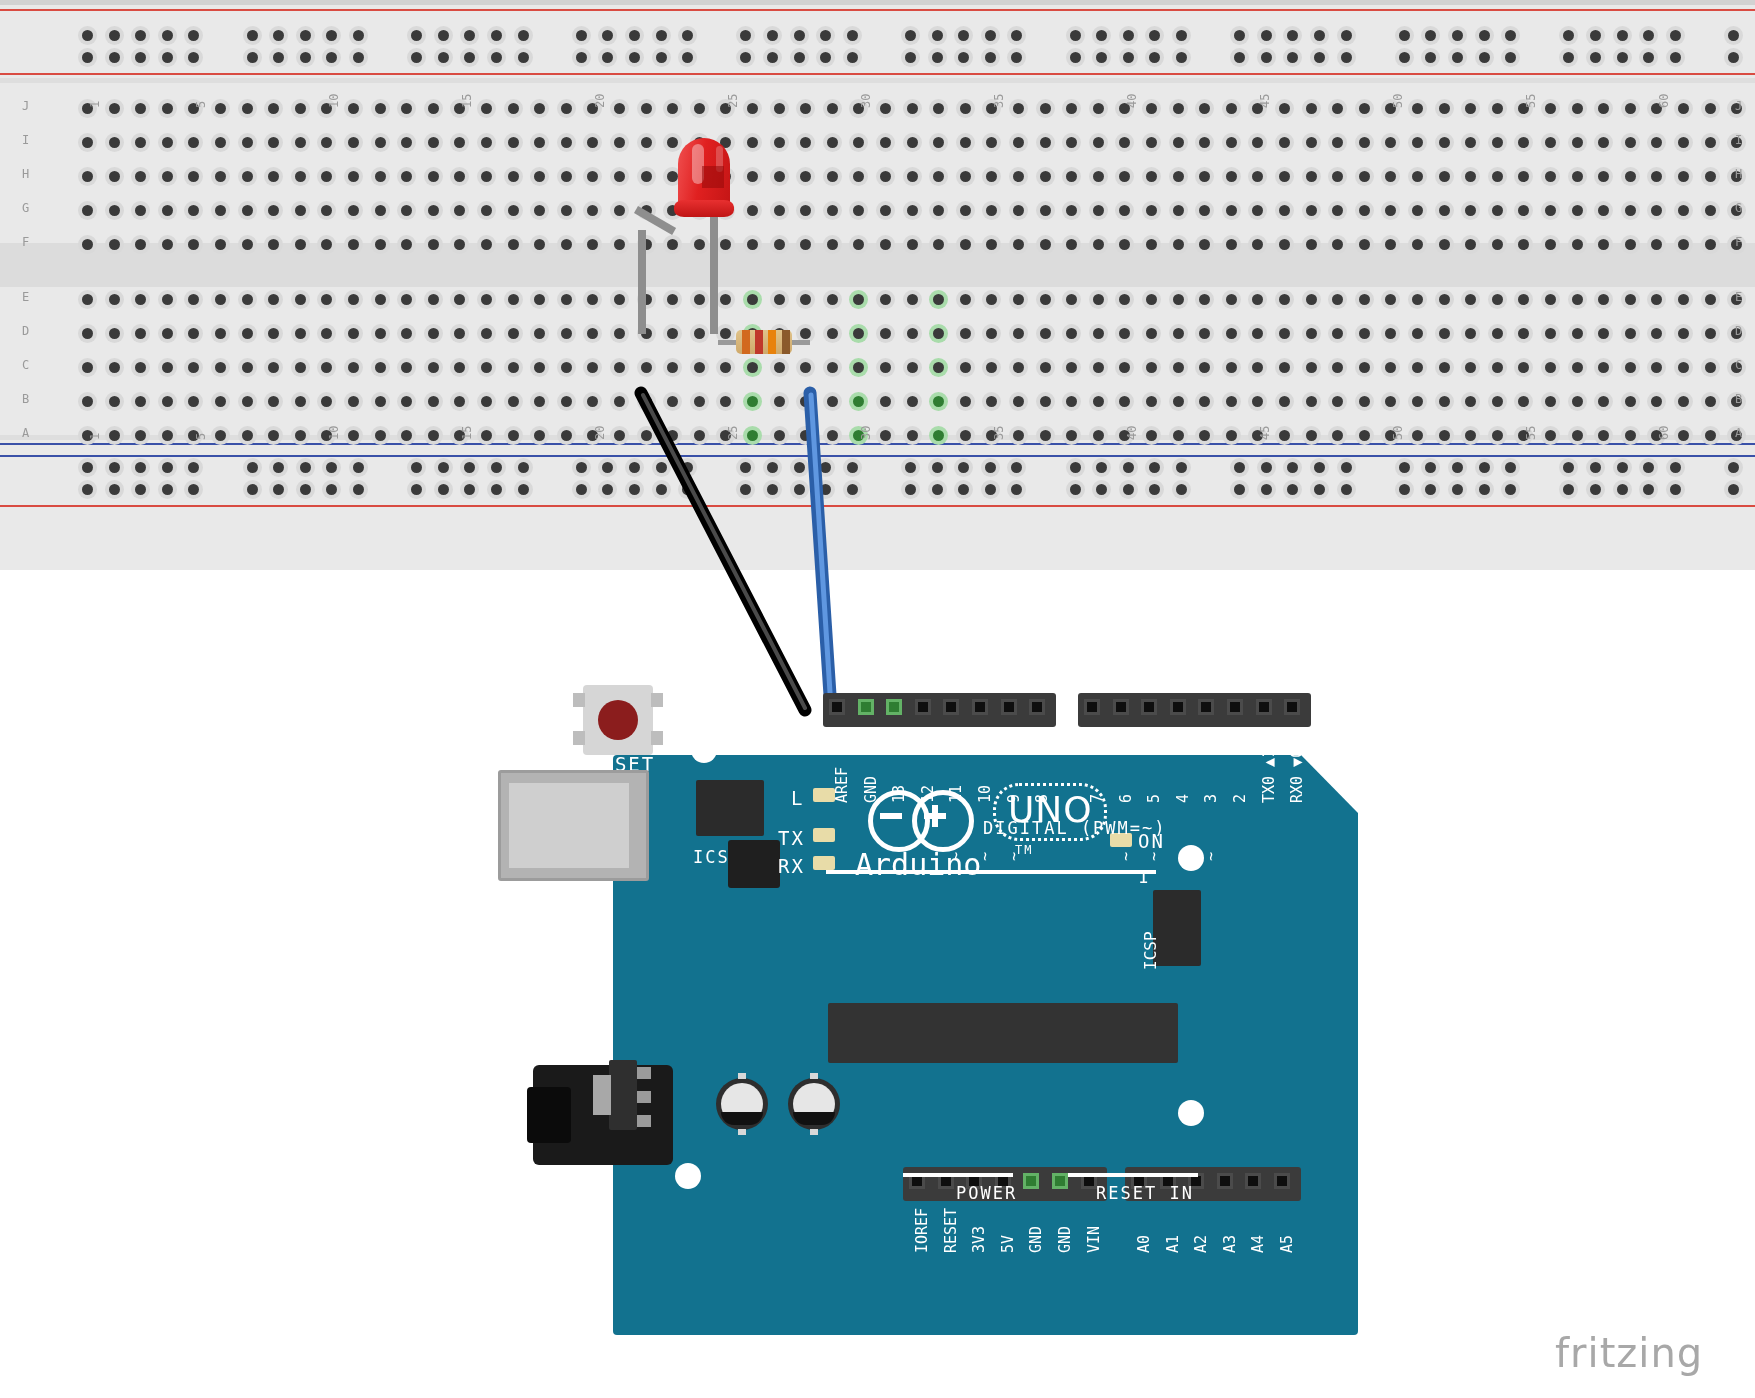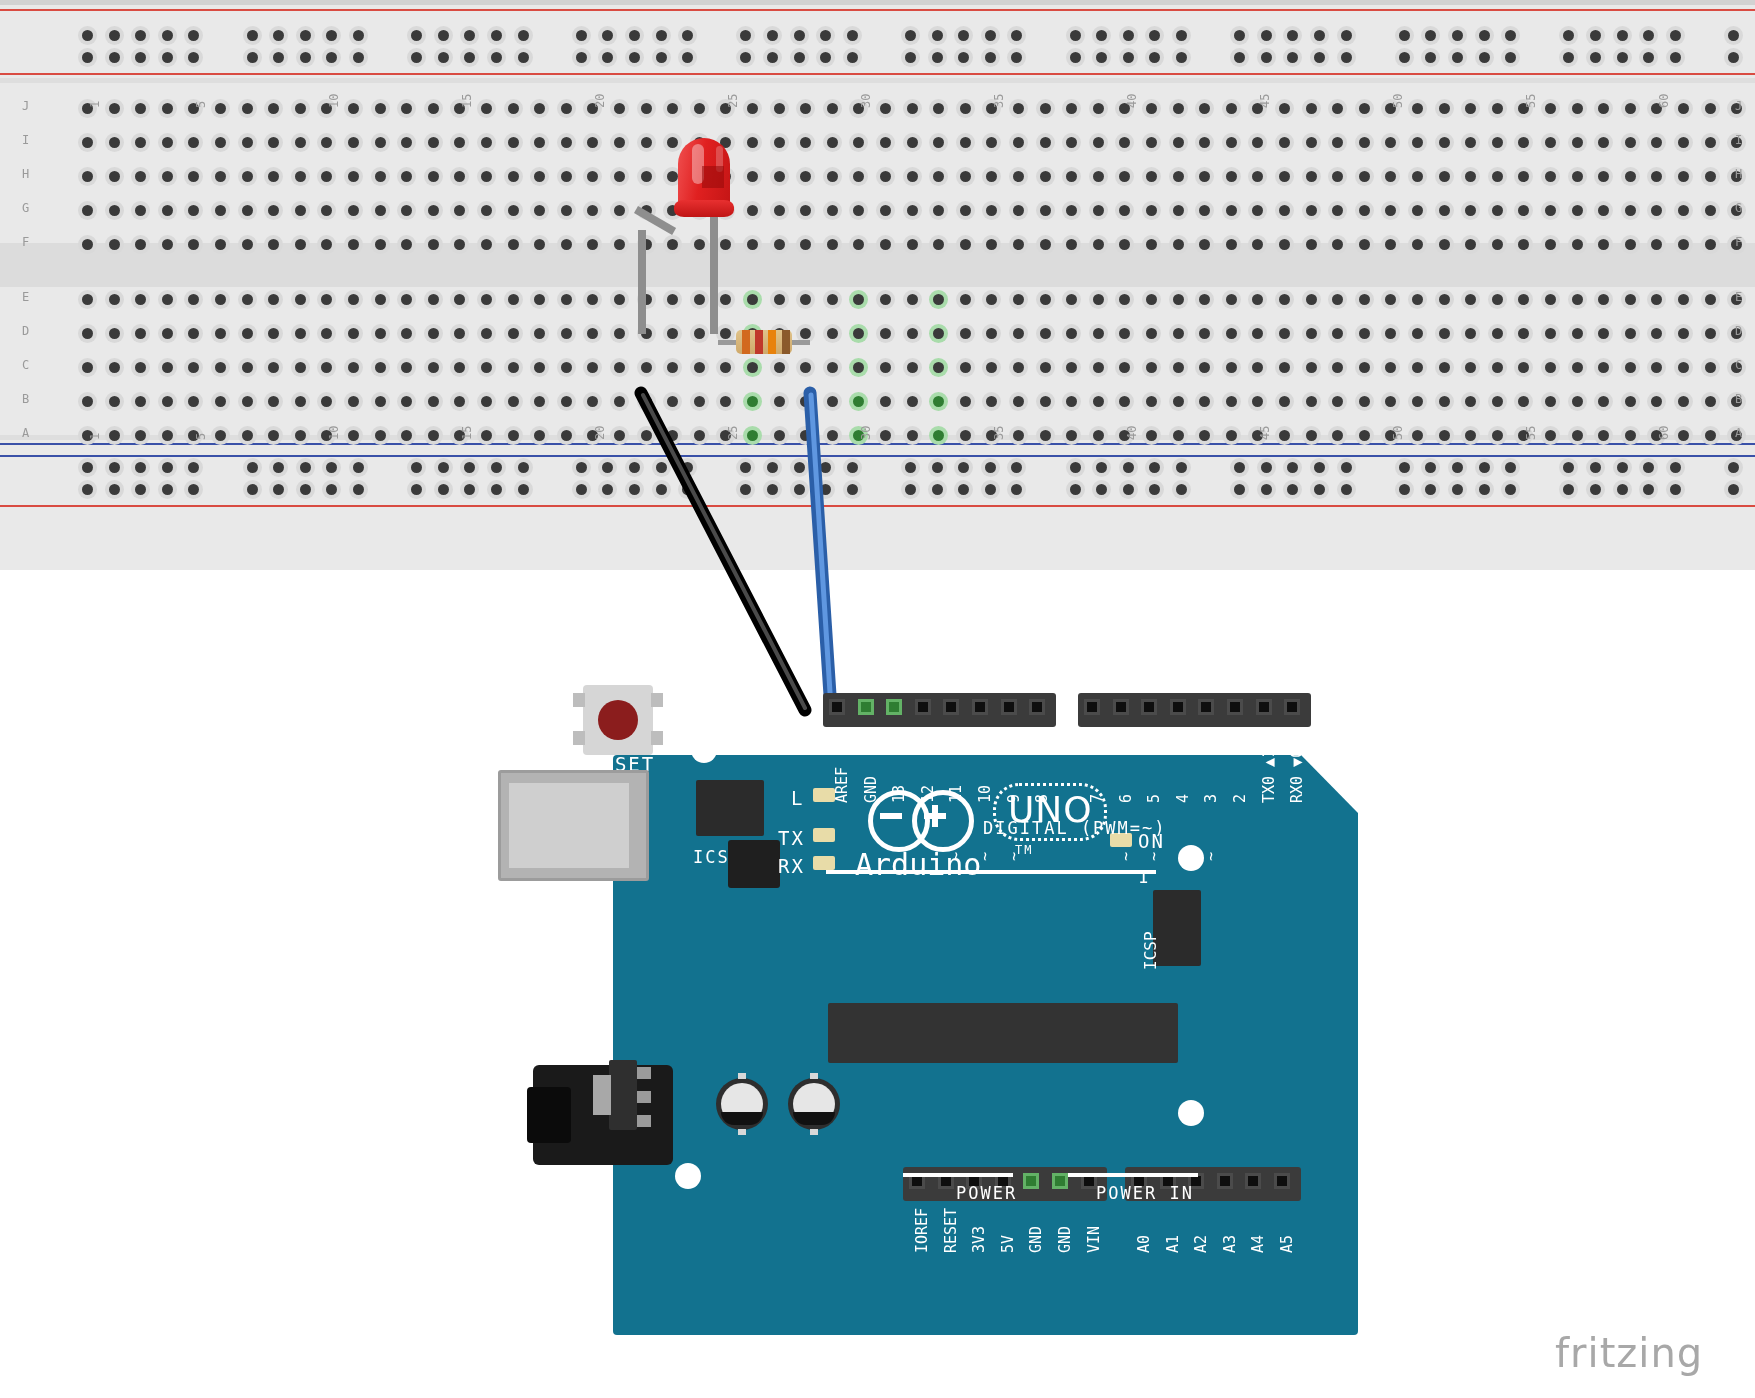--- a/index.html
+++ b/index.html
@@ -1146,21 +1146,21 @@
         <div class="pin" style="left: 91.8px;"></div>
         <div class="pin" style="left: 120.4px;"></div>
         <div class="pin" style="left: 149px;"></div>
       </div>
 
     <div class="sectline" style="left:213px;top:115px;width:330px;"></div>
     <div class="sect" style="left:370px;top:63px;">DIGITAL (PWM=~)</div>
     <div class="sectline" style="left:290px;top:418px;width:110px;"></div>
     <div class="sect" style="left:343px;top:428px;">POWER</div>
     <div class="sectline" style="left:455px;top:418px;width:130px;"></div>
-    <div class="sect" style="left:483px;top:428px;">POWER IN</div>
+    <div class="sect" style="left:483px;top:428px;">RESET IN</div>
   <div class="pinlabel" style="left: 220px; top: 48px;">AREF</div>
       <div class="pinlabel" style="left: 248.6px; top: 48px;">GND</div>
       <div class="pinlabel" style="left: 277.2px; top: 48px;">13</div>
       <div class="pinlabel" style="left: 305.8px; top: 48px;">12</div>
       <div class="pinlabel" style="left: 334.4px; top: 48px;">11</div>
       <div class="pinlabel" style="left: 334.4px; top: 106px;">~</div>
       <div class="pinlabel" style="left: 363px; top: 48px;">10</div>
       <div class="pinlabel" style="left: 363px; top: 106px;">~</div>
       <div class="pinlabel" style="left: 391.6px; top: 48px;">9</div>
       <div class="pinlabel" style="left: 391.6px; top: 106px;">~</div>

